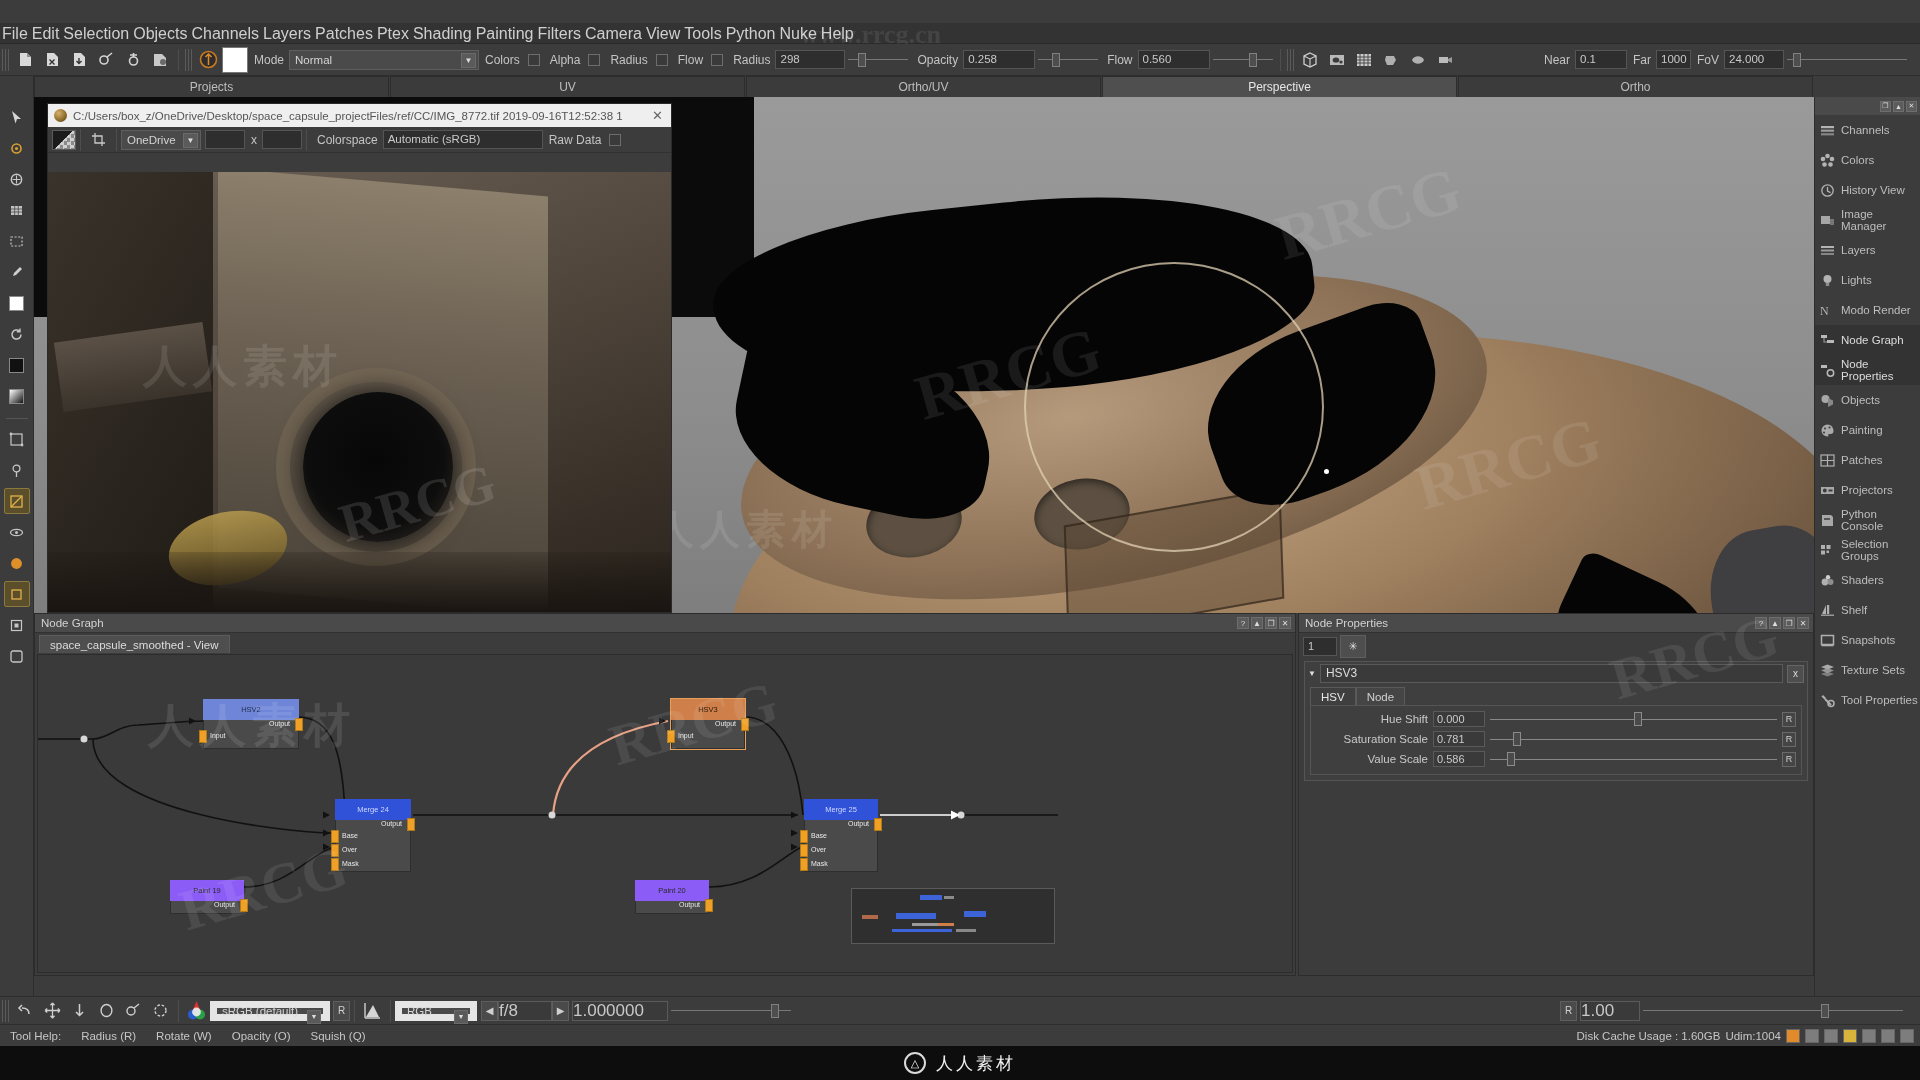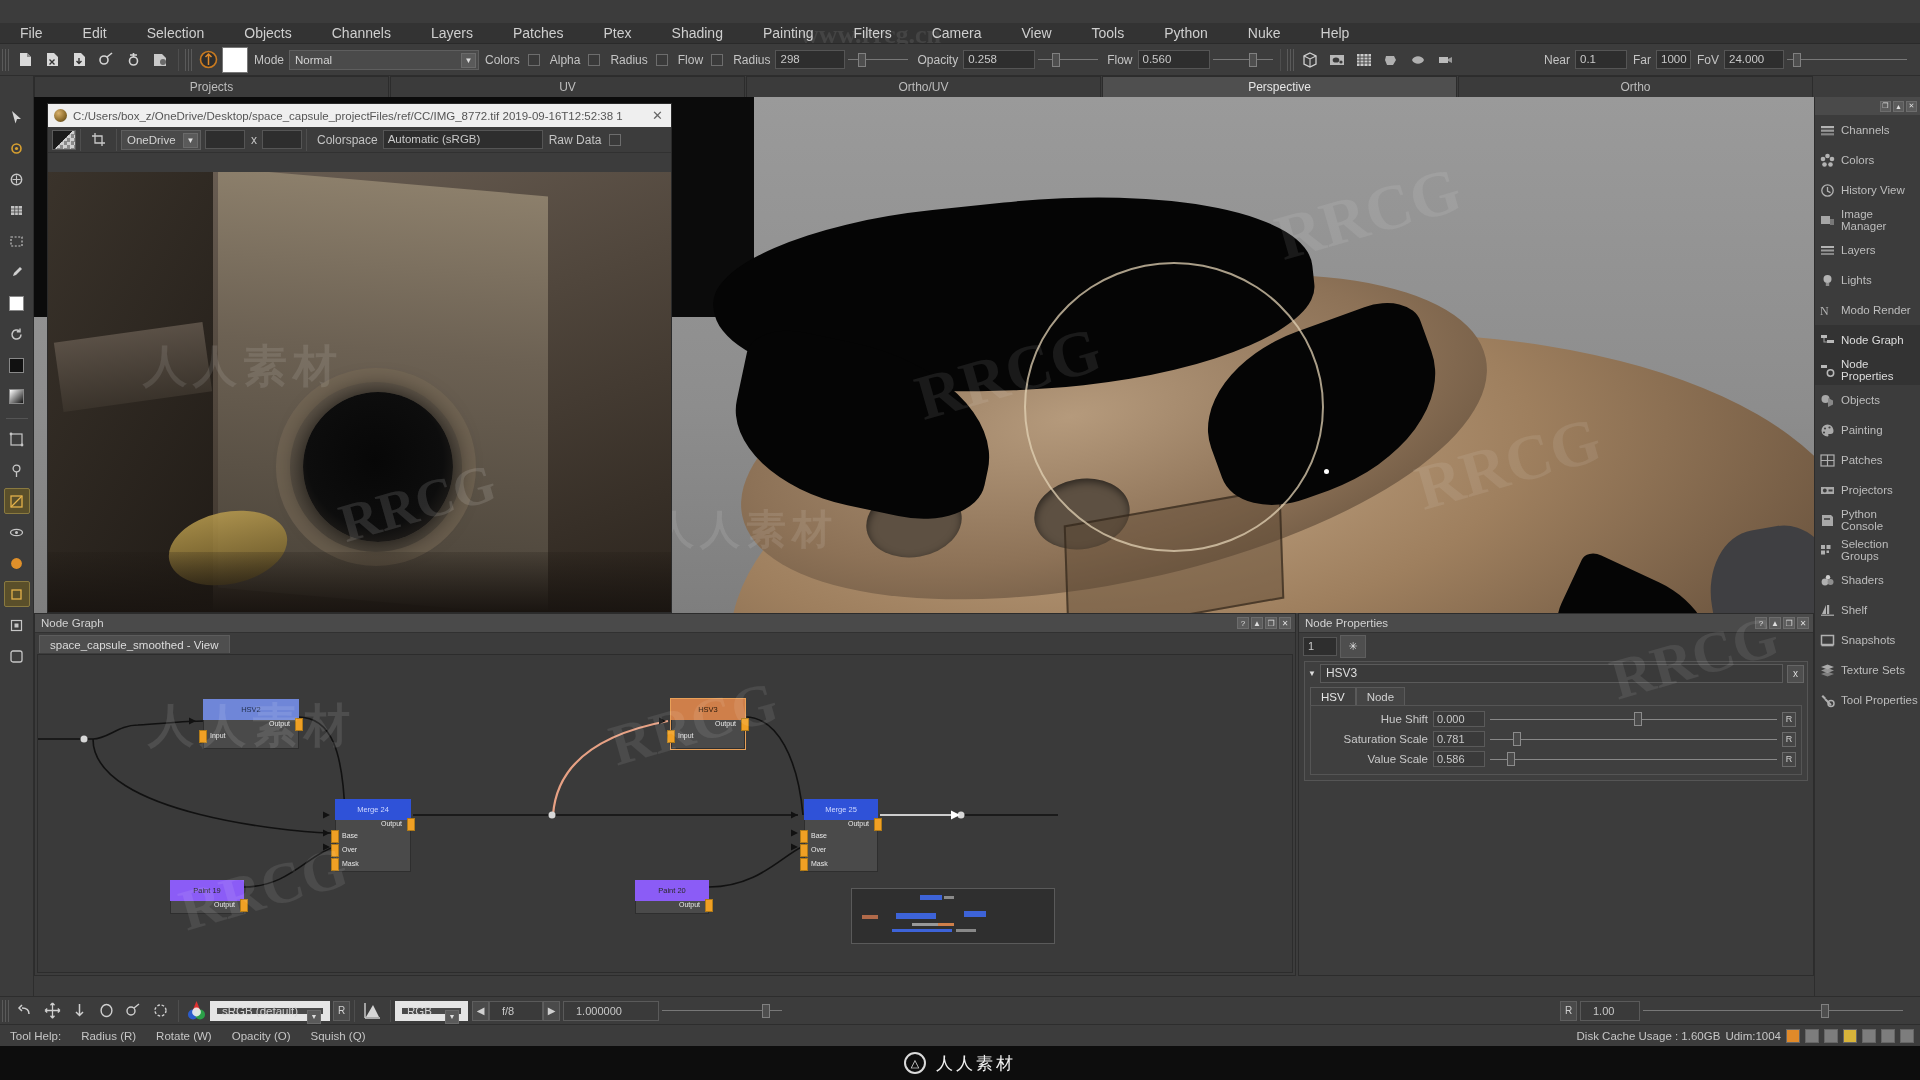--- a/index.html
+++ b/index.html
@@ -32,21 +32,21 @@
   }
   .win-btn svg { display: block; }
 
   
   .menubar {
     position: absolute; left: 0; top: 23px; width: 1920px; height: 21px;
     background: #333333; display: flex; align-items: center;
     border-bottom: 1px solid #2a2a2a;
   }
   .menubar .mi {
-    padding: 0 20px; height: 21px; line-height: 21px; font-size: 14px; color: #cfcfcf;
+    padding: 0 2px; height: 21px; line-height: 21px; font-size: 16px; color: #cfcfcf;
     white-space: nowrap;
   }
 
   
   .toolbar {
     position: absolute; left: 0; top: 44px; width: 1920px; height: 32px;
     background: #3c3c3c; display: flex; align-items: center;
     border-bottom: 1px solid #2d2d2d;
   }
   .tb-grip {
@@ -302,21 +302,21 @@
     border-top: 1px solid #2d2d2d;
   }
   .bb-btn { width: 27px; height: 24px; display: flex; align-items: center; justify-content: center;
             border: 1px solid transparent; }
   .bb-combo { height: 20px; background: #4a4a4a; border: 7px solid #e5e5e5; color: #d4d4d4;
               font-size: 11.5px; display: flex; align-items: center; padding-left: 5px; position: relative; }
   .bb-combo .arrow { position: absolute; right: 2px; top: 2px; width: 14px; height: 14px;
                      background: #5a5a5a; border: 1px solid #6a6a6a; font-size: 7px; color: #ddd;
                      display: flex; align-items: center; justify-content: center; }
   .bb-field { height: 20px; background: #3a3a3a; border: 1px solid #5a5a5a; color: #c8c8c8;
-              font-size: 11px; padding: 0 12px; line-height: 18px; }
+              font-size: 17px; padding: 0 0; line-height: 18px; }
   .bb-sq { width: 17px; height: 20px; background: #4a4a4a; border: 1px solid #5e5e5e; color: #d0d0d0;
            font-size: 10px; display: flex; align-items: center; justify-content: center; }
 
   
   .statusbar {
     position: absolute; left: 0; top: 1024px; width: 1920px; height: 22px;
     background: #3c3c3c; display: flex; align-items: center; font-size: 11.5px; color: #c6c6c6;
     border-top: 1px solid #2d2d2d;
   }
   .sb-item { padding: 0 10px; }
@@ -1130,21 +1130,21 @@
     </div>
     <div class="bb-sq" style="margin-left:3px;">R</div>
     <div class="tb-sep"></div>
     <div class="bb-btn">
       <svg width="19" height="19" viewBox="0 0 19 19">
           <path d="M2 17V2M2 17h15" stroke="#cfcfcf" stroke-width="1.4"></path>
           <path d="M3 16L10 4l6 12z" fill="#d6d6d6"></path>
         </svg>
     </div>
     <div class="tb-sep"></div>
-    <div class="bb-combo" style="width:73px;">
+    <div class="bb-combo" style="width:82px;">
       <span>RGB</span>
       <span class="arrow">▼</span>
     </div>
     <div class="bb-sq" style="margin-left:4px;">◀</div>
     <div class="bb-field" style="width:54px;">f/8</div>
     <div class="bb-sq">▶</div>
     <div class="bb-field" style="width:96px; margin-left:3px;">1.000000</div>
     <div class="tb-slider" style="width:120px;">
       <div class="track"></div>
         <div class="knob" style="left:100px;"></div>

